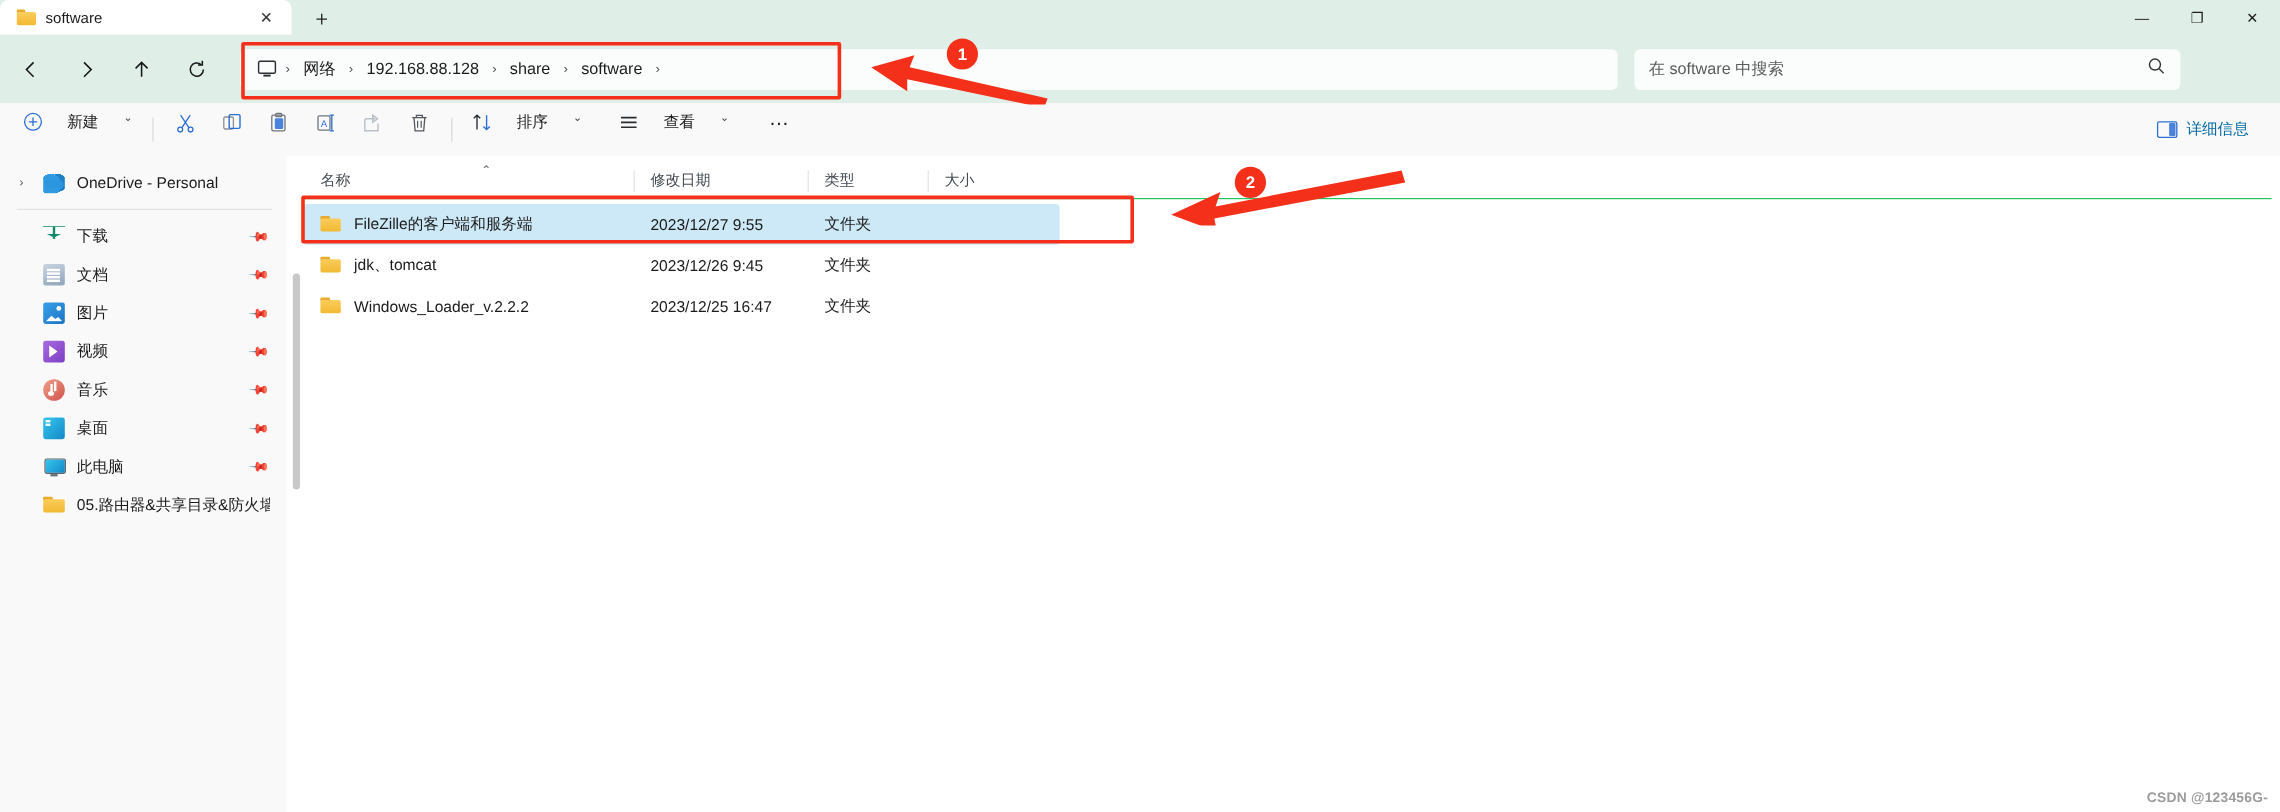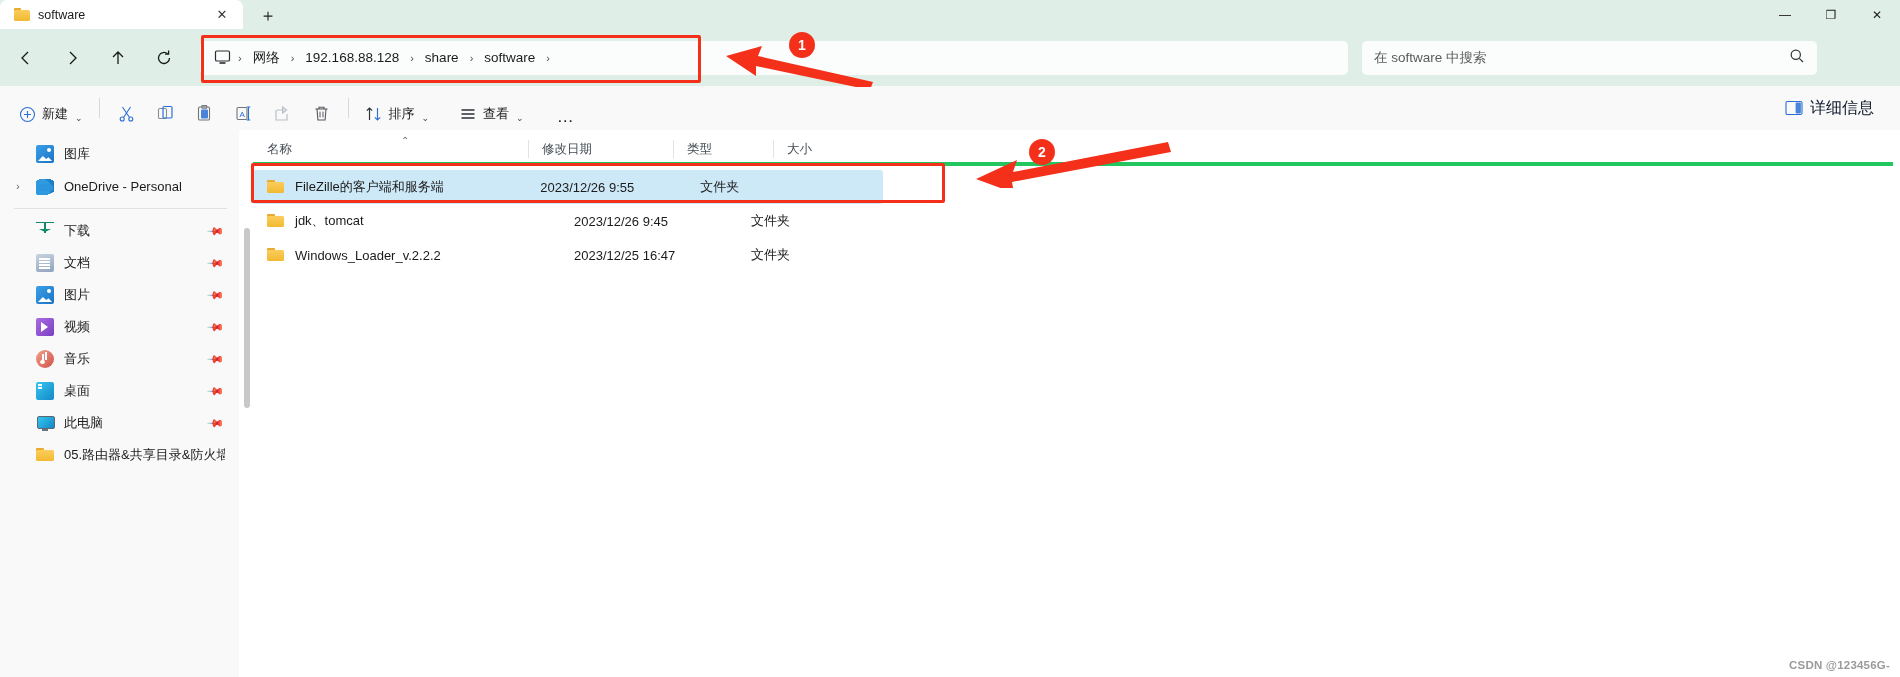--- a/index.html
+++ b/index.html
@@ -86,31 +86,31 @@
   .searchbox .mag { color: #333; }
 
   
   .cmdbar {
     position: absolute; top: 86px; left: 0; width: 1900px; height: 44px;
     background: #f9f9f9;
     display: flex; align-items: center;
   }
   .cmdbar .sep { width: 1px; height: 20px; background: #d8d8d8; margin: 0 7px; }
   .cmd {
-    height: 30px; display: flex; align-items: flex-end; gap: 6px;
+    height: 30px; display: flex; align-items: flex-start; gap: 20px;
     padding: 0 9px; border-radius: 4px; color: #1c1c1c; font-size: 13px;
     white-space: nowrap;
   }
   .cmd .chev { font-size: 9px; color: #444; margin-left: 1px; }
   .cmd.iconly { padding: 0 10px; }
   .cmdbar .spacer { flex: 1 1 auto; }
   .details-btn {
     height: 30px; display: flex; align-items: center; gap: 7px;
     padding: 0 12px; margin-right: 14px; border-radius: 4px;
-    color: #0f172a; font-size: 16px;
+    color: #0369a1; font-size: 13px;
   }
 
   
   .body { position: absolute; top: 130px; left: 0; width: 1900px; height: 547px; background: #f9f9f9; }
 
   .sidebar {
     position: absolute; left: 0; top: 0; width: 239px; height: 547px;
     background: #f9f9f9; overflow: hidden; padding-top: 6px;
   }
   .side-item {
@@ -203,35 +203,35 @@
   }
   .scrollgutter {
     position: absolute; left: 2px; top: 0; width: 12px; height: 547px; background: #ffffff;
   }
   .scrollthumb {
     position: absolute; left: 3px; top: 98px; width: 6px; height: 180px;
     background: #c8c8c8; border-radius: 3px;
   }
   .headrow {
     position: absolute; left: 14px; top: 6px; width: 1640px; height: 30px;
-    display: flex; align-items: center; border-bottom: 4px solid #22c55e;
+    display: flex; align-items: center; border-bottom: 1px solid #22c55e;
   }
   .hcell {
     font-size: 12.5px; color: #444b52; height: 30px; display: flex; align-items: center;
     padding-left: 14px; position: relative;
   }
   .hcell + .hcell::before {
     content:""; position:absolute; left:0; top:6px; height:18px; width:1px; background:#e3e3e3;
   }
   .sortmark {
     position: absolute; top: 1px; left: 148px; font-size: 10px; color: #6a7078;
   }
   .row {
     position: absolute; left: 14px; width: 1640px; height: 34px;
-    display: flex; align-items: center; gap: 32px;
+    display: flex; align-items: center;
   }
   .row .c-name {
     display: flex; align-items: center; gap: 10px; padding-left: 14px;
     font-size: 13px; color: #1b1b1b; white-space: nowrap;
   }
   .row .c-cell { font-size: 13px; color: #1b1b1b; padding-left: 14px; white-space: nowrap; }
   .row.selected { background: #cde8f7; border-radius: 3px; }
   .fileicon { width: 18px; height: 16px; position: relative; flex: 0 0 18px; }
   .fileicon.folder::before {
     content:""; position:absolute; left:0; top:1px; width:8px; height:3px;
@@ -424,25 +424,20 @@
         <rect x="1" y="1.5" width="16" height="13" rx="1.4" fill="none" stroke="#2b6fd6" stroke-width="1.1"></rect>
         <rect x="10.6" y="2.6" width="5.3" height="10.8" rx="0.8" fill="#2b6fd6" opacity="0.85"></rect>
       </svg>
       <span>详细信息</span>
     </div>
   </div>
 
   <div class="body">
 
     <div class="sidebar">
-      <div class="side-item" style="margin-top:2px">
-        <span class="side-chevron"></span>
-        <span class="side-ico ic-gallery"></span>
-        <span class="side-label">图库</span>
-      </div>
       <div class="side-item">
         <span class="side-chevron">›</span>
         <span class="side-ico ic-onedrive"></span>
         <span class="side-label">OneDrive - Personal</span>
       </div>
 
       <div class="side-div"></div>
 
       <div class="side-item">
         <span class="side-chevron"></span>
@@ -512,21 +507,21 @@
         <div class="hcell" style="width:85px">
           <span>大小</span>
         </div>
       </div>
 
       <div class="row selected" style="top:40px; width:630px">
         <div class="c-name" style="width:275px">
           <span class="fileicon folder"></span>
           <span>FileZille的客户端和服务端</span>
         </div>
-        <div class="c-cell" style="width:145px">2023/12/26 9:55</div>
+        <div class="c-cell" style="width:145px">2023/12/27 9:55</div>
         <div class="c-cell" style="width:100px">文件夹</div>
         <div class="c-cell" style="width:85px"></div>
       </div>
 
       <div class="row" style="top:74px">
         <div class="c-name" style="width:275px">
           <span class="fileicon folder"></span>
           <span>jdk、tomcat</span>
         </div>
         <div class="c-cell" style="width:145px">2023/12/26 9:45</div>

